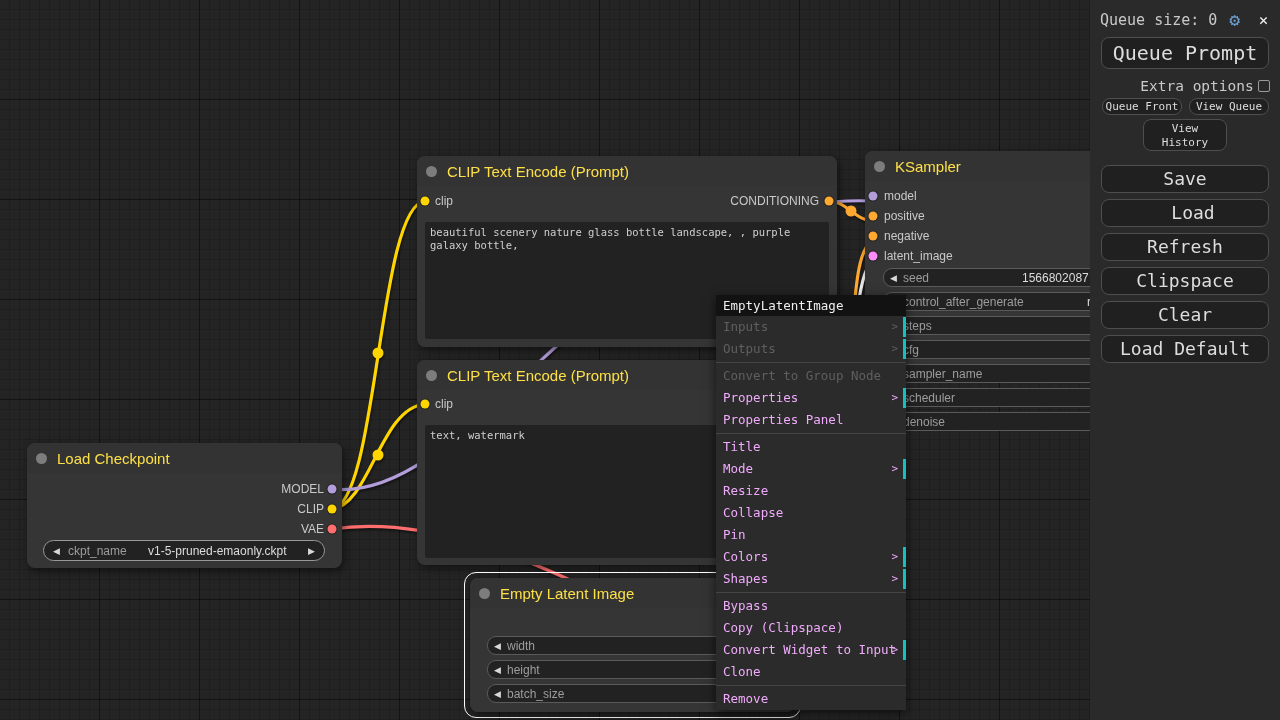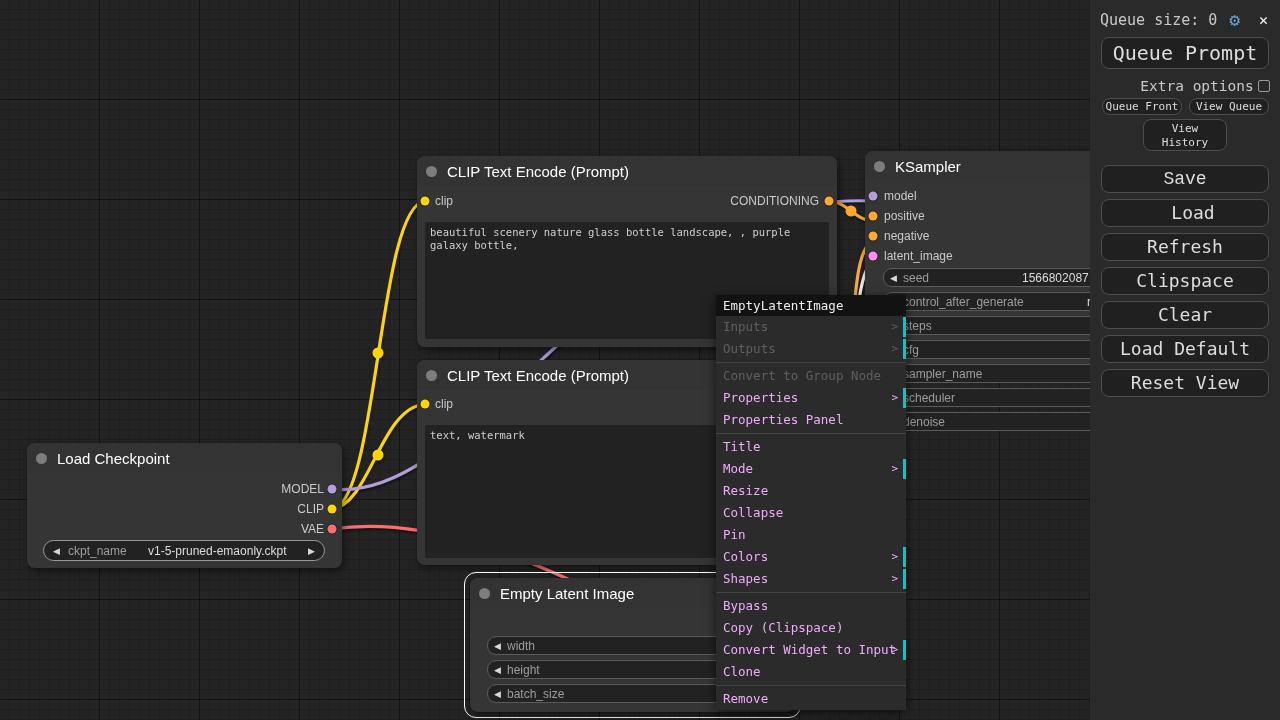--- a/index.html
+++ b/index.html
@@ -25,21 +25,21 @@
     filter:drop-shadow(1px 2px 1px rgba(0,0,0,.45)); }
 
   
   .node { position:absolute; background:#353535; border-radius:8px;
     box-shadow:2px 3px 9px rgba(0,0,0,.5); z-index:2; }
   .node-title { position:absolute; left:0; top:0; right:0; height:30px;
     background:#333333; border-radius:8px 8px 0 0; }
   .node-title .t-dot { position:absolute; left:9px; top:10px; width:11px; height:11px;
     border-radius:50%; background:#7d7d7d; }
   .node-title .t-text { position:absolute; left:30px; top:7px; font-size:15px;
-    color:#ffffff; white-space:nowrap; }
+    color:#fde047; white-space:nowrap; }
   .port-dot { position:absolute; width:9px; height:9px; border-radius:50%;
     transform:translate(-50%,-50%); box-shadow:0 0 0 1px rgba(0,0,0,.35); }
   .port-label { position:absolute; font-size:12px; color:#c9c9c9;
     transform:translateY(-50%); white-space:nowrap; }
   .node textarea { position:absolute; background:#222222; border:none; outline:none;
     resize:none; border-radius:2px; color:#cfcfcf; font-size:10.5px; line-height:13px;
     font-family:"DejaVu Sans Mono", monospace; padding:4px 5px; overflow:hidden; }
   .widget-row { position:absolute; background:#222222; border:1px solid #5a5a5a;
     border-radius:9px; height:19px; }
   .widget-row .w-arrow-l { position:absolute; left:6px; top:50%; transform:translateY(-50%);
@@ -297,22 +297,21 @@
     </div>
     <div class="btn" id="btn-queue-prompt">Queue Prompt</div>
     <div id="extra-row">
       <span id="extra-label">Extra options</span><span id="extra-check"></span>
     </div>
     <div class="btn" id="btn-queue-front">Queue Front</div>
     <div class="btn" id="btn-view-queue">View Queue</div>
     <div class="btn" id="btn-view-history" style="white-space:pre-line;">View
 History</div>
 
-    <div class="btn big-btn" style="top:165px;font-family:Liberation Mono, monospace;">Save</div>
+    <div class="btn big-btn" style="top:165px;">Save</div>
     <div class="btn big-btn" style="top:199px;padding-left:16px;">Load</div>
     <div class="btn big-btn" style="top:233px;">Refresh</div>
     <div class="btn big-btn" style="top:267px;">Clipspace</div>
     <div class="btn big-btn" style="top:301px;">Clear</div>
     <div class="btn big-btn" style="top:335px;">Load Default</div>
-    <div class="btn big-btn" style="top:369px;">Reset View</div>
   </div>
 
 </div>
 
 </body></html>

